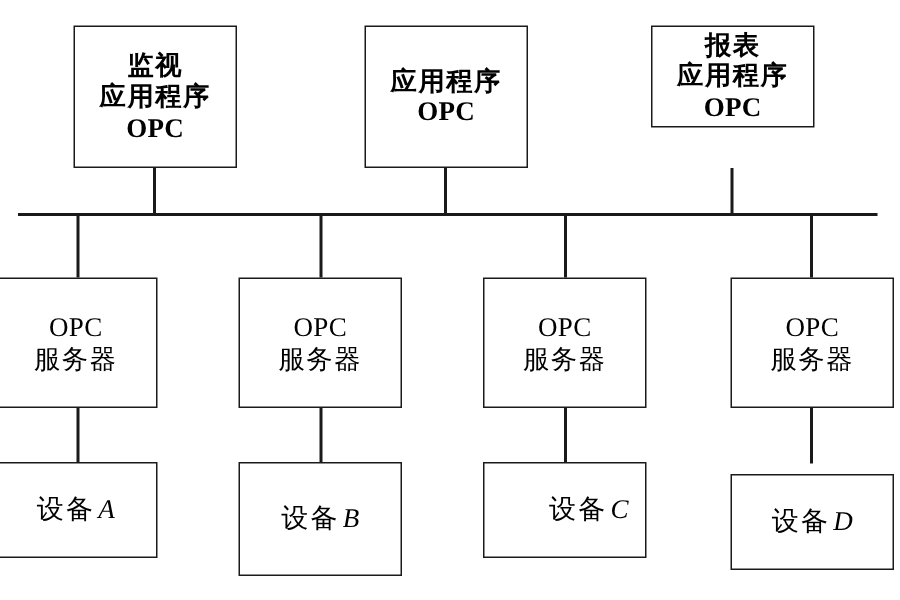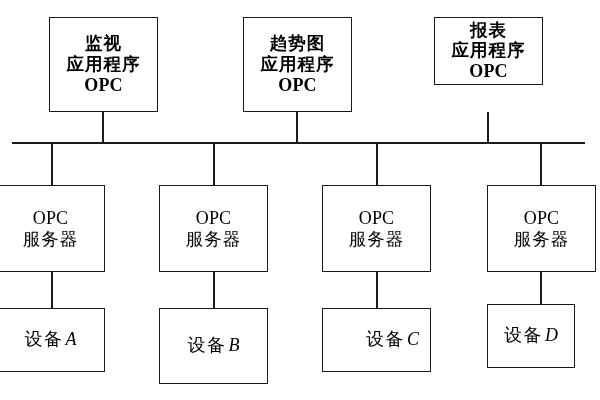--- a/index.html
+++ b/index.html
@@ -57,21 +57,20 @@
 
 <div id="canvas">
 
   <div class="node app-node" style="left:49px; top:17px; width:109px; height:95px;">
     <span class="ln">监视</span>
     <span class="ln">应用程序</span>
     <span class="ln ln-opc">OPC</span>
   </div>
 
   <div class="node app-node" style="left:243px; top:17px; width:109px; height:95px;">
-    <span class="ln">趋势图</span>
     <span class="ln">应用程序</span>
     <span class="ln ln-opc">OPC</span>
   </div>
 
   <div class="node app-node" style="left:434px; top:17px; width:109px; height:68px;">
     <span class="ln">报表</span>
     <span class="ln">应用程序</span>
     <span class="ln ln-opc">OPC</span>
   </div>
 
@@ -116,17 +115,17 @@
   </div>
 
   <div class="node device-node" style="left:159px; top:308px; width:109px; height:76px;">
     <span class="ln"><span>设备</span><span class="dev-letter">B</span></span>
   </div>
 
   <div class="node device-node" style="left:322px; top:308px; width:109px; height:64px;padding-left:32px;">
     <span class="ln"><span>设备</span><span class="dev-letter">C</span></span>
   </div>
 
-  <div class="node device-node" style="left:487px; top:304px; width:88px; height:64px;">
+  <div class="node device-node" style="left:487px; top:316px; width:109px; height:64px;">
     <span class="ln"><span>设备</span><span class="dev-letter">D</span></span>
   </div>
 
 </div>
 
 </body></html>

